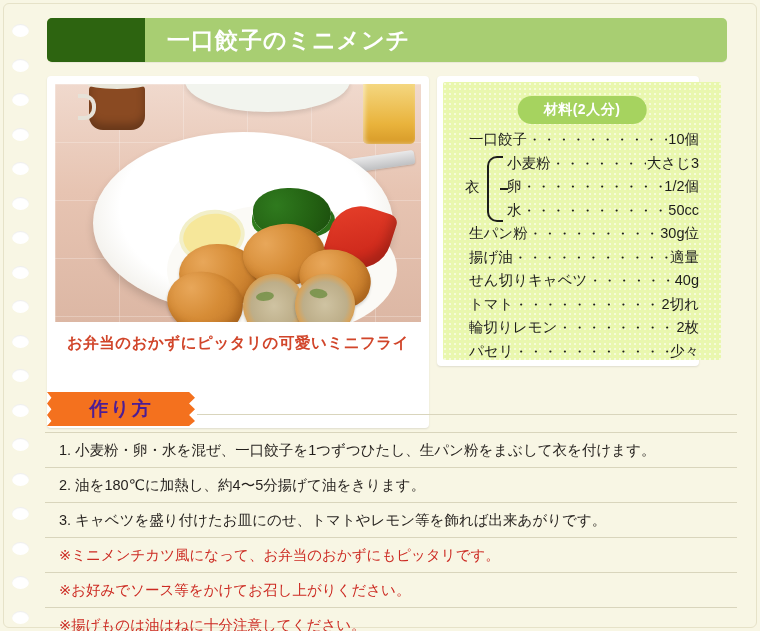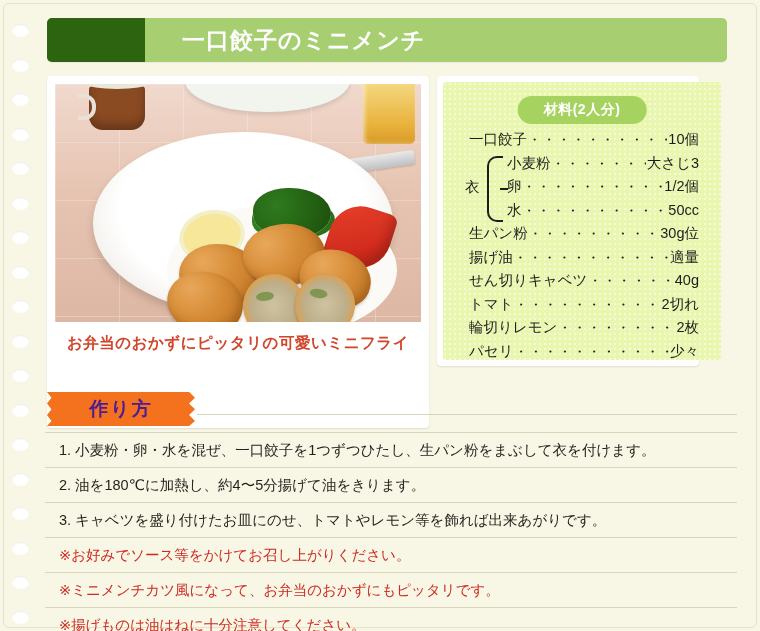--- a/index.html
+++ b/index.html
@@ -41,21 +41,20 @@
   .titlebar .cap{
     position:absolute;left:0;top:0;width:98px;height:44px;
     background:#2d6410;
     border-radius:5px 0 0 5px;
   }
   .titlebar .title-text{
     position:absolute;left:120px;top:0;right:10px;height:44px;
     line-height:44px;
     color:#ffffff;font-size:23px;font-weight:bold;letter-spacing:1px;
     white-space:nowrap;
-    margin-left:15px;
   }
 
   
   .photo-card{
     position:absolute;left:47px;top:76px;width:382px;height:352px;
     background:#ffffff;
     border-radius:4px;
     box-shadow:0 1px 2px rgba(0,0,0,.10);
     overflow:hidden;
   }
@@ -328,17 +327,17 @@
 
   <div class="howto">
     <div class="ribbon">作り方</div>
     <div class="ribbon-line"></div>
   </div>
 
   <div class="steps">
       <div class="line-row">1. 小麦粉・卵・水を混ぜ、一口餃子を1つずつひたし、生パン粉をまぶして衣を付けます。</div>
       <div class="line-row">2. 油を180℃に加熱し、約4〜5分揚げて油をきります。</div>
       <div class="line-row">3. キャベツを盛り付けたお皿にのせ、トマトやレモン等を飾れば出来あがりです。</div>
+      <div class="line-row note">※ミニメンチカツ風になって、お弁当のおかずにもピッタリです。</div>
       <div class="line-row note">※お好みでソース等をかけてお召し上がりください。</div>
-      <div class="line-row note">※ミニメンチカツ風になって、お弁当のおかずにもピッタリです。</div>
       <div class="line-row note last">※揚げものは油はねに十分注意してください。</div>
     </div>
 </div>
 
 </body></html>

